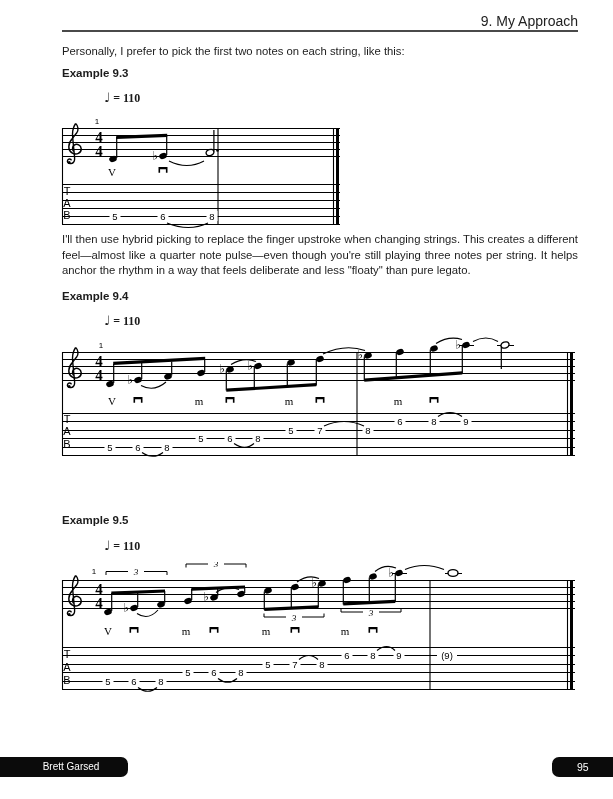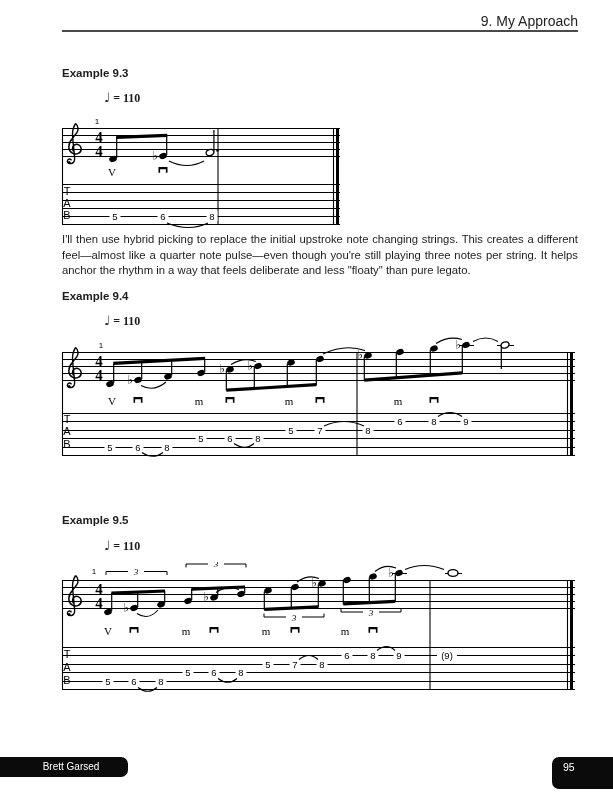--- a/index.html
+++ b/index.html
@@ -35,23 +35,23 @@
   .fbg{fill:#fff;}
   .tabL{font-size:11px;text-anchor:middle;}
   .pick{font-size:11px;text-anchor:middle;font-family:"Liberation Serif",serif;}
   .flat{font-size:12px;text-anchor:middle;font-family:"DejaVu Sans",sans-serif;}
   .trip{font-size:9px;font-style:italic;font-family:"Liberation Serif",serif;text-anchor:middle;}
   .pos{font-size:8px;text-anchor:middle;}
   .clefstroke{fill:none;stroke:#000;}
   .footer-left{position:absolute;left:0;top:757px;width:128px;height:20px;background:#0b0b0b;
     border-radius:0 7px 7px 0;color:#fff;font-size:10px;line-height:20px;text-align:center;
     padding-left:14px;box-sizing:border-box;}
-  .footer-right{position:absolute;left:552px;top:757px;width:61px;height:32px;background:#0b0b0b;
+  .footer-right{position:absolute;left:552px;top:757px;width:61px;height:20px;background:#0b0b0b;
     border-radius:7px 0 0 7px;color:#fff;font-size:10.5px;line-height:20px;
-    padding-left:11px;box-sizing:border-box;}
+    padding-left:25px;box-sizing:border-box;}
 </style>
 </head>
 <body>
 
 <div class="page">
 
   <svg width="0" height="0" style="position:absolute" aria-hidden="true">
     <defs>
       <g id="gclef">
         <path class="clefstroke" stroke-width="1.4" d="M 9.6,-4.5 C 6.8,-0.5 6,5 6.8,11 L 8.6,29.5 C 8.9,32.8 7.6,35.2 5,35.6 C 2.4,36 0.8,34 1.6,32.2 C 2.4,30.4 5,30.6 5.4,32.4"></path>
@@ -59,20 +59,21 @@
         <path class="clefstroke" stroke-width="1.5" d="M 6.6,10.2 C 2,15 1.4,21.8 6,24.8 C 10.4,27.6 15.4,25 15.2,20.8 C 15,17 11,15.2 8.2,17.2 C 6.2,18.7 6,21.6 7.6,23.4"></path>
         <circle cx="3.2" cy="34.6" r="1.5"></circle>
       </g>
       <path id="dbow" d="M0,0 H9 V5.8 H7.4 V2.3 H1.6 V5.8 H0 Z"></path>
     </defs>
   </svg>
 
   <div class="hdr-title">9. My Approach</div>
   <div class="hdr-rule"></div>
 
+  <p class="body-par p1">Personally, I prefer to pick the first two notes on each string, like this:</p>
   <h3 class="ex-label ex1">Example 9.3</h3>
   <div class="tempo t1">
     <span class="qn">♩</span>
     <span>= 110</span>
   </div>
 
   <svg class="music sv1" viewBox="0 112 613 123">
     <g>
       <line class="ln" x1="62" y1="128" x2="340" y2="128"></line>
       <line class="ln" x1="62" y1="135" x2="340" y2="135"></line>
@@ -121,21 +122,21 @@
       <rect class="fbg" x="109.5" y="211" width="11" height="10"></rect>
       <text class="fret" x="115" y="219.5">5</text>
       <rect class="fbg" x="157.5" y="211" width="11" height="10"></rect>
       <text class="fret" x="163" y="219.5">6</text>
       <rect class="fbg" x="206.5" y="211" width="11" height="10"></rect>
       <text class="fret" x="212" y="219.5">8</text>
       <path class="slur" d="M 167,223 Q 189,232 208,223"></path>
     </g>
   </svg>
 
-  <p class="body-par p2">I'll then use hybrid picking to replace the initial upstroke note changing strings. This creates a different feel—almost like a quarter note pulse—even though you're still playing three notes per string. It helps anchor the rhythm in a way that feels deliberate and less "floaty" than pure legato.</p>
+  <p class="body-par p2">I'll then use hybrid picking to replace the finger upstroke when changing strings. This creates a different feel—almost like a quarter note pulse—even though you're still playing three notes per string. It helps anchor the rhythm in a way that feels deliberate and less "floaty" than pure legato.</p>
   <h3 class="ex-label ex2">Example 9.4</h3>
   <div class="tempo t2">
     <span class="qn">♩</span>
     <span>= 110</span>
   </div>
 
   <svg class="music sv2" viewBox="0 336 613 130">
     <g>
       <line class="ln" x1="62" y1="352" x2="575" y2="352"></line>
       <line class="ln" x1="62" y1="359" x2="575" y2="359"></line>

